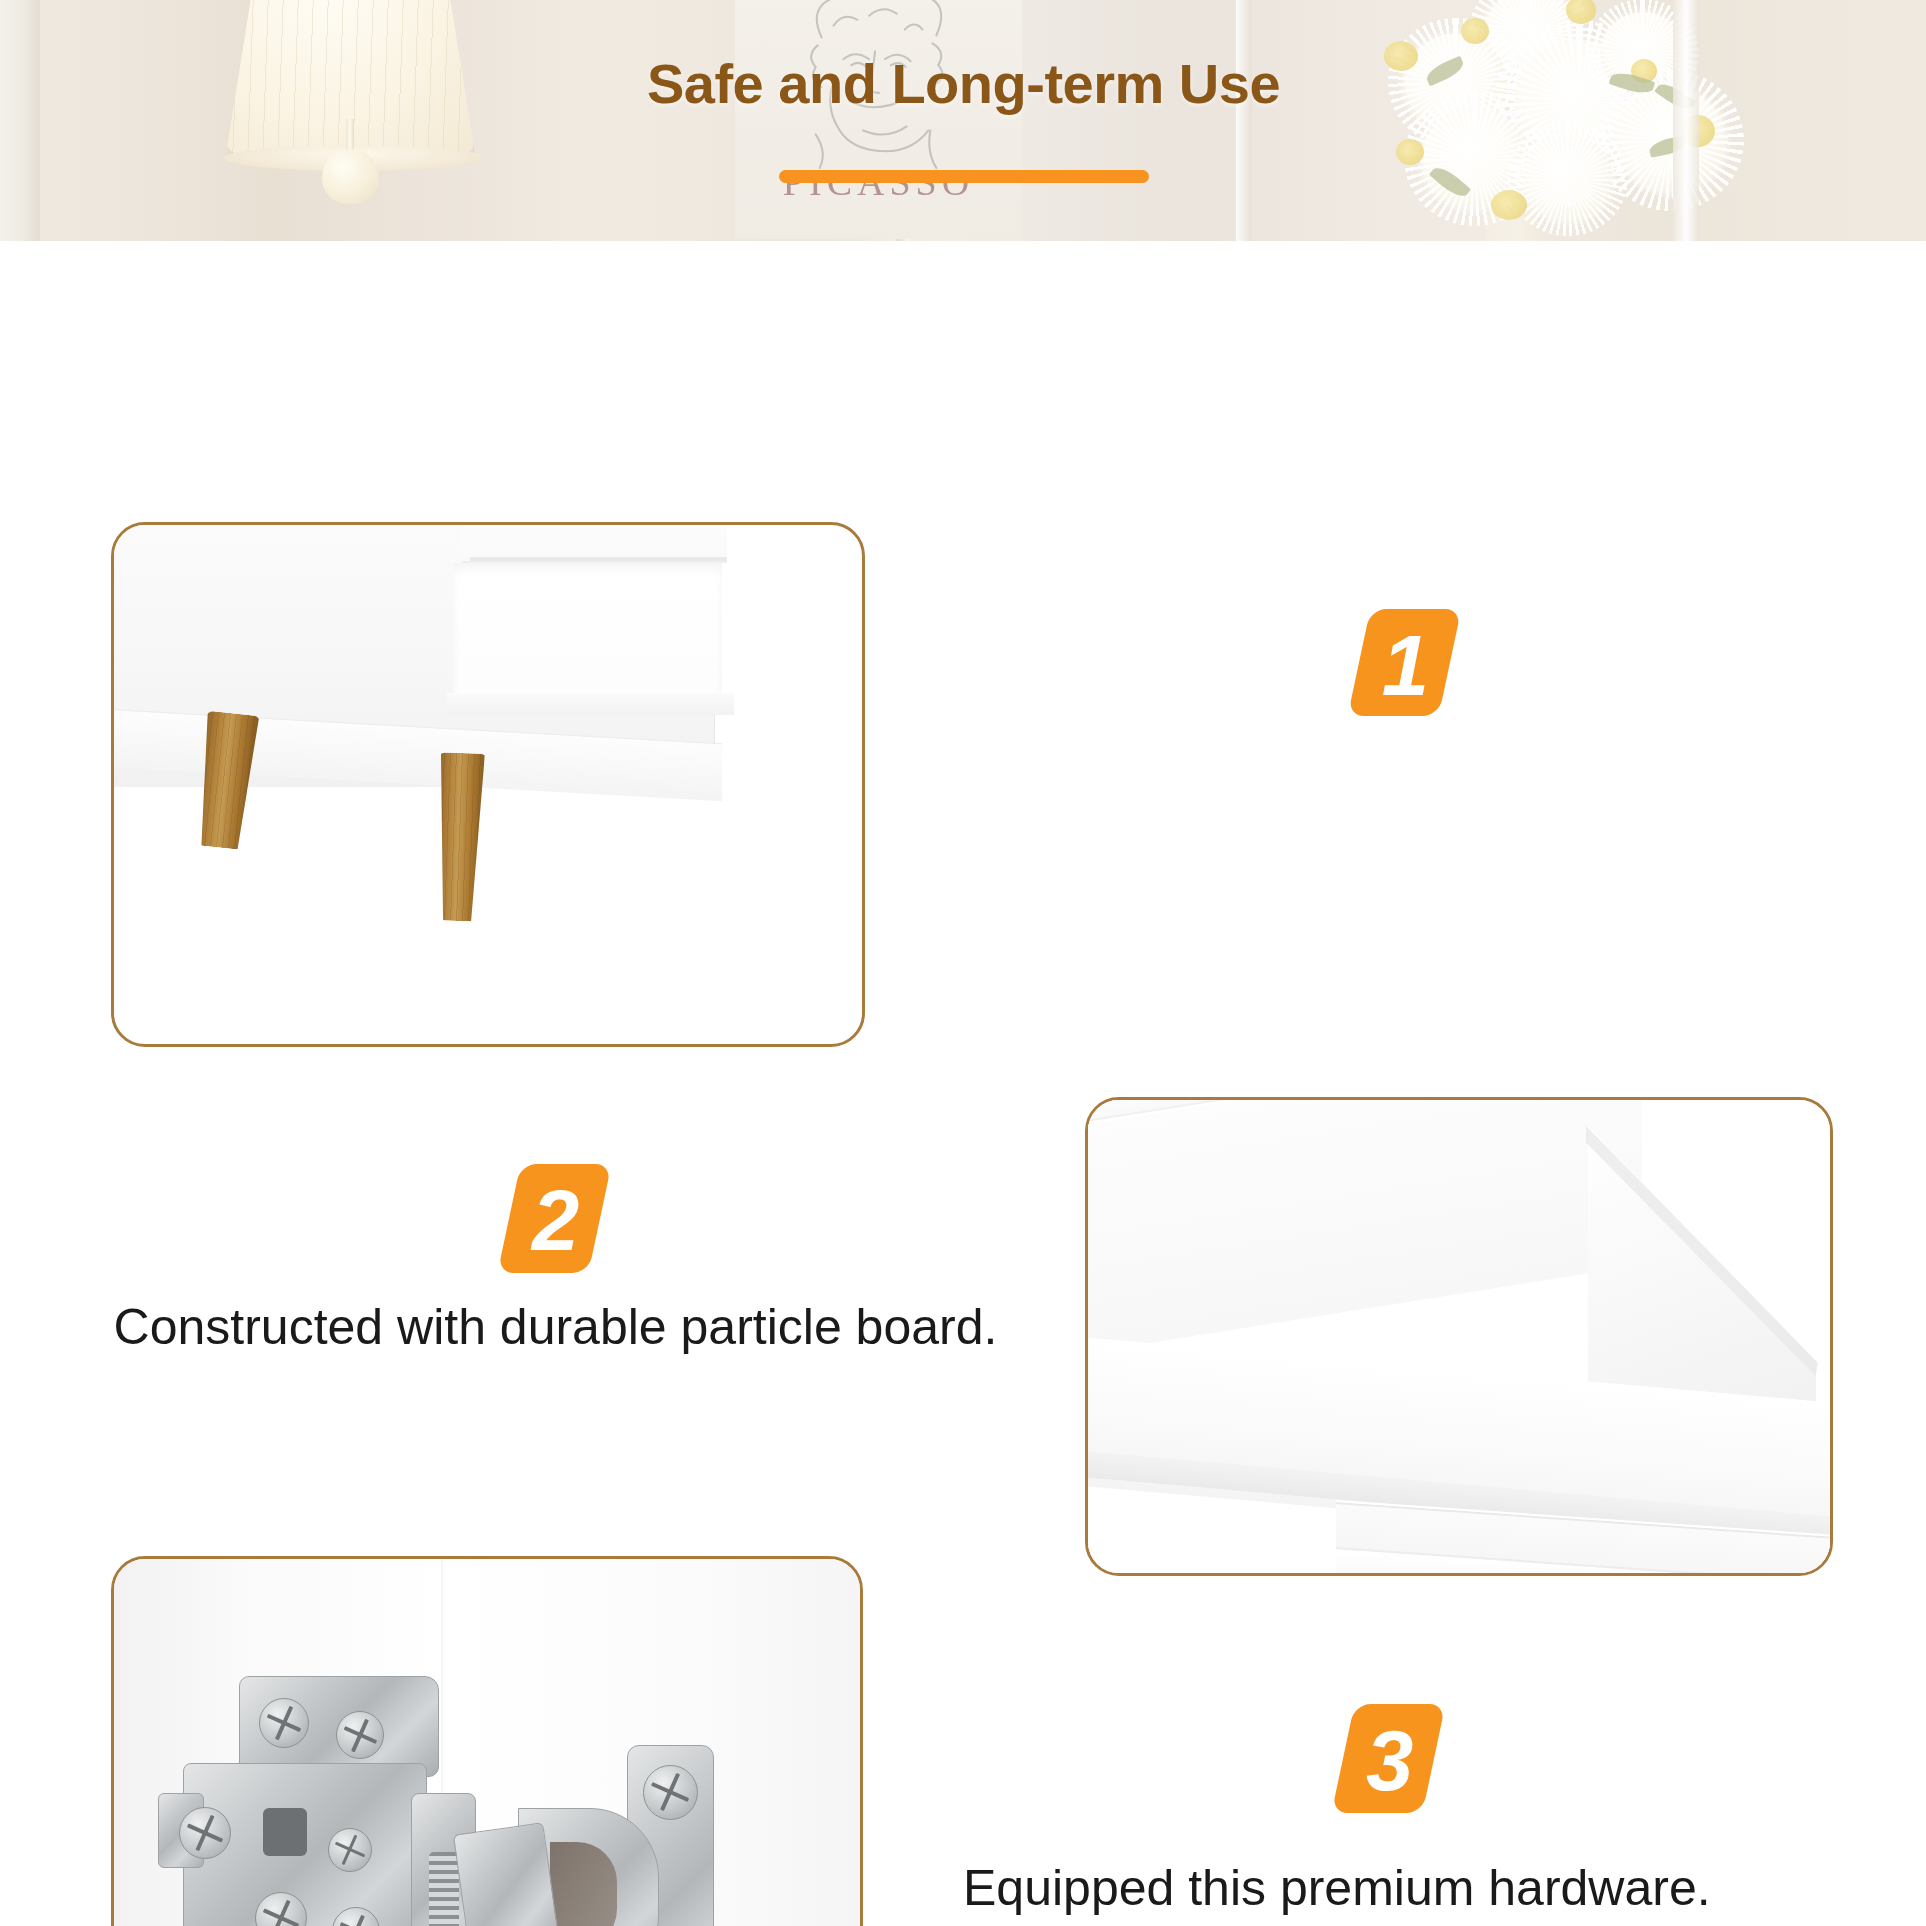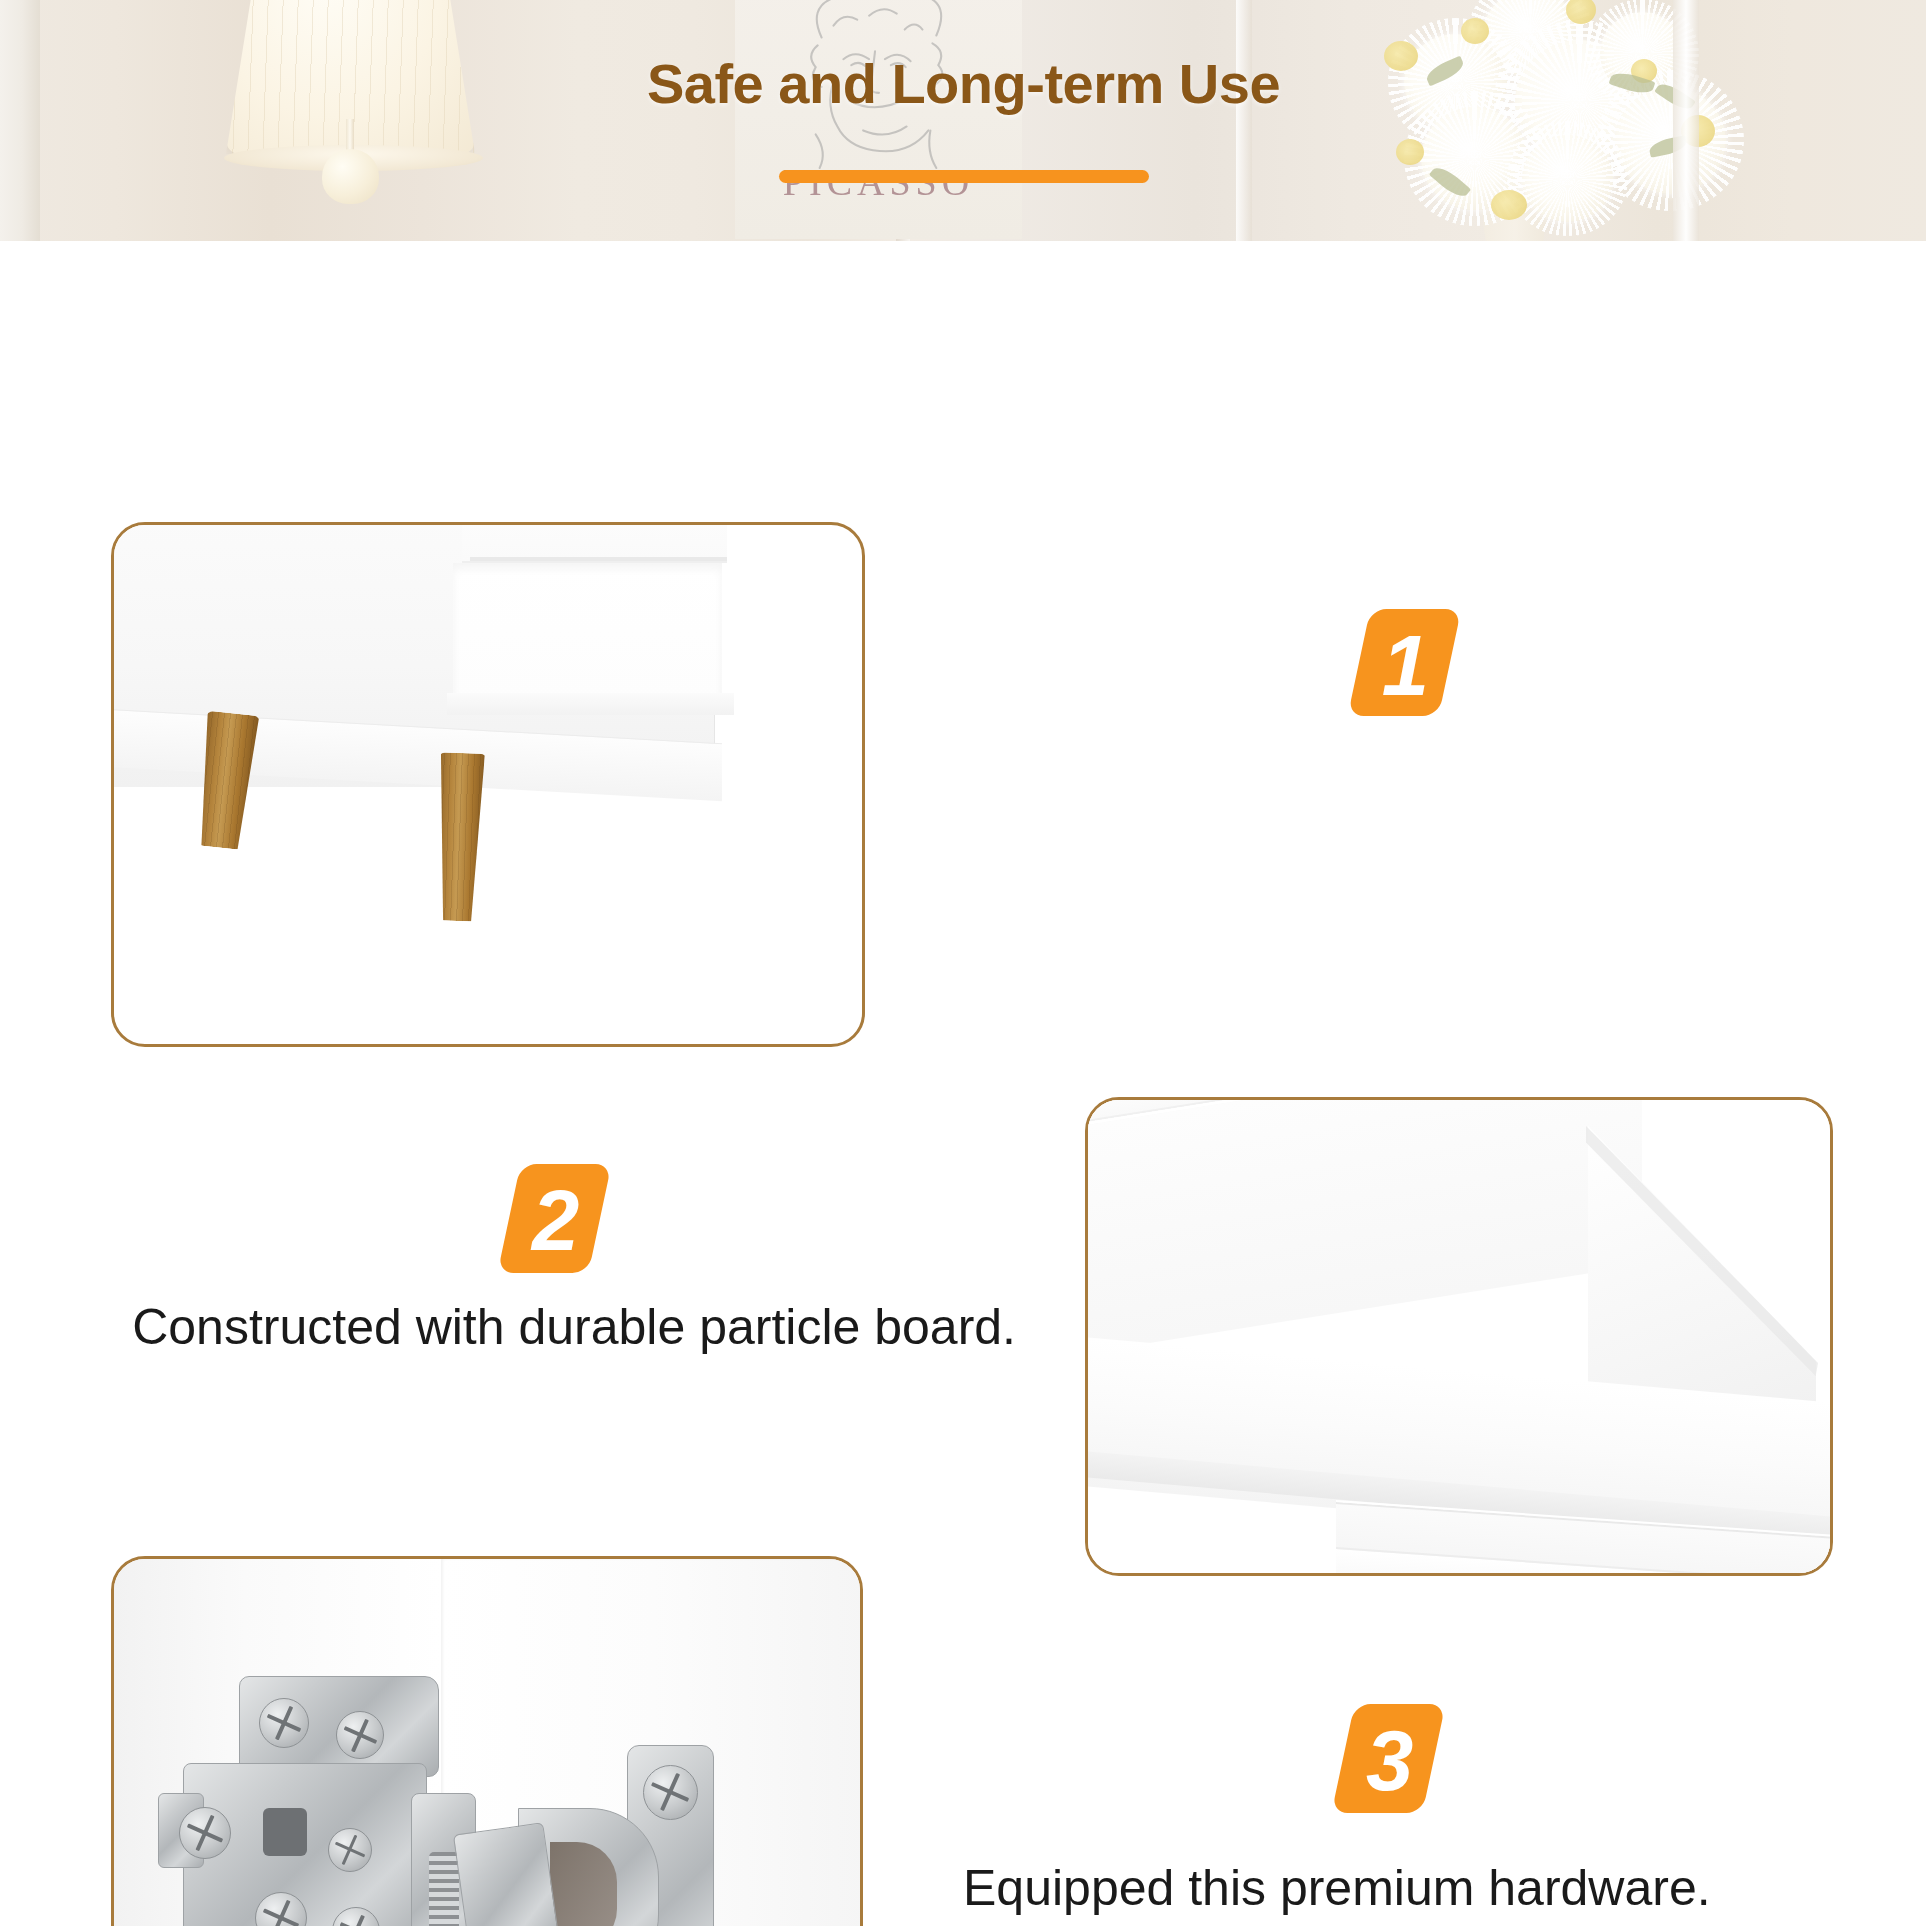--- a/index.html
+++ b/index.html
@@ -366,21 +366,21 @@
 
   
   .caption {
     position: absolute;
     color: #1a1a1a;
     font-size: 50px;
     line-height: 1.42;
     white-space: pre-line;
   }
   #caption-1 { left: 929px;  top: 491px;  width: 931px; text-align: center; }
-  #caption-2 { left: 61px;   top: 1051px; width: 921px; text-align: right; }
+  #caption-2 { left: 61px;   top: 1051px; width: 921px; text-align: center; }
   #caption-3 { left: 929px;  top: 1612px; width: 822px; text-align: left; }
 </style>
 </head>
 <body>
 
 <div id="page">
 
   <div class="banner">
     <div class="banner-left-wall"></div>
 

